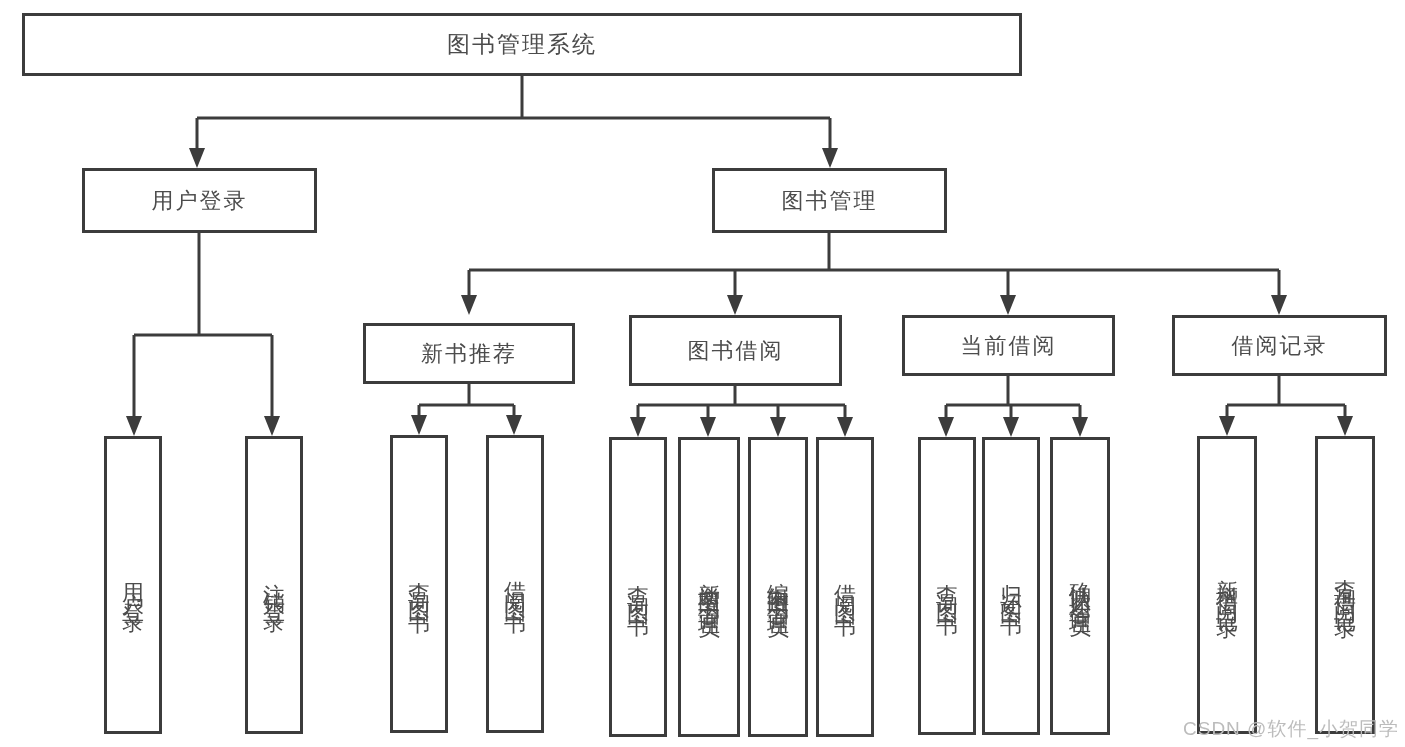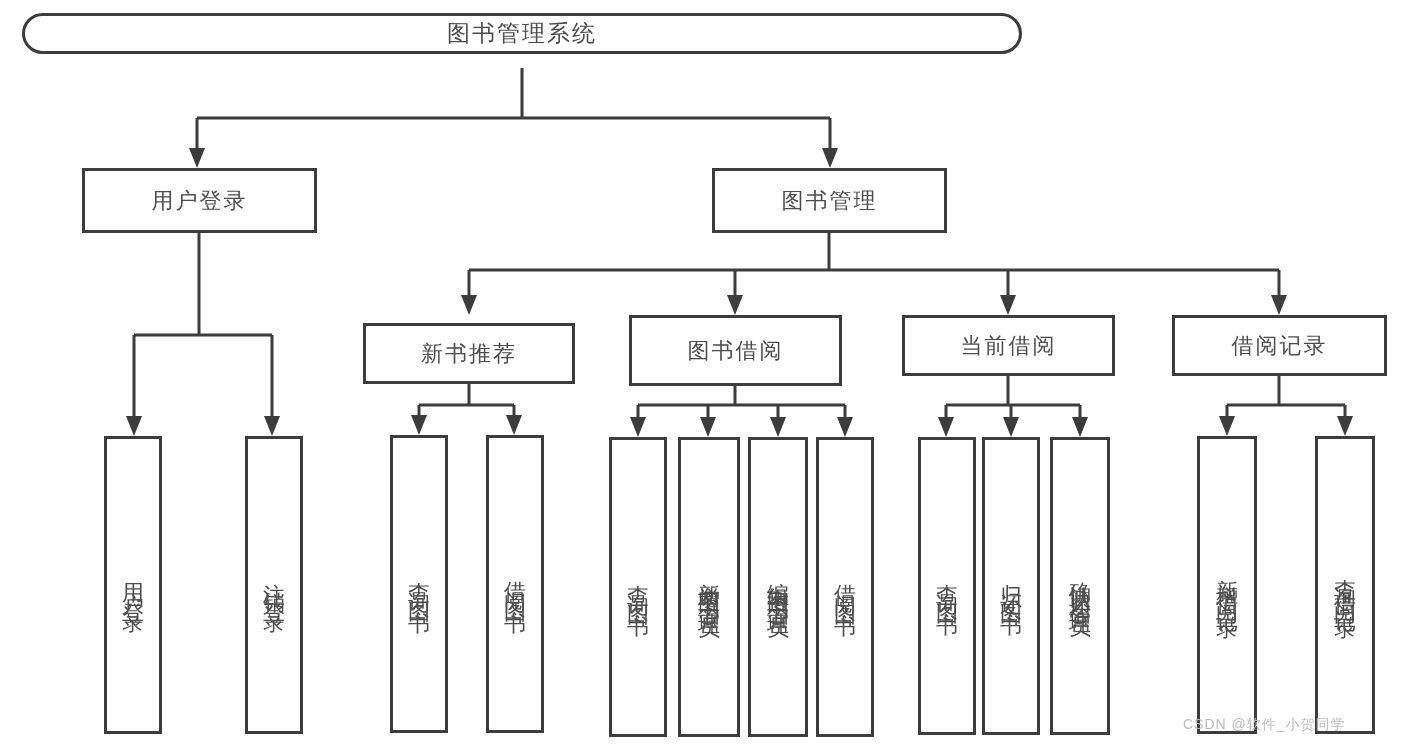--- a/index.html
+++ b/index.html
@@ -50,21 +50,21 @@
     width: 58px;
     top: 436px;
     height: 298px;
   }
   .vbox.dense { letter-spacing: 5px; }
   .vbox.mid   { letter-spacing: 8px; }
   .watermark {
     position: absolute;
     left: 1183px;
     top: 716px;
-    font-size: 14px;
+    font-size: 19px;
     color: #bcbcbc;
     letter-spacing: 1px;
     white-space: nowrap;
   }
 </style>
 </head>
 <body>
 
 <div class="stage">
 
@@ -101,21 +101,21 @@
       <polygon points="770,417 786,417 778,437"></polygon>
       <polygon points="837,417 853,417 845,437"></polygon>
       <polygon points="938,417 954,417 946,437"></polygon>
       <polygon points="1003,417 1019,417 1011,437"></polygon>
       <polygon points="1072,417 1088,417 1080,437"></polygon>
       <polygon points="1219,416 1235,416 1227,436"></polygon>
       <polygon points="1337,416 1353,416 1345,436"></polygon>
     </g>
   </svg>
 
-  <div class="box root" style="left:22px; top:13px; width:1000px; height:41px;border-radius:23px;">
+  <div class="box root" style="left:22px; top:13px; width:1000px; height:63px;">
     <span>图书管理系统</span>
   </div>
 
   <div class="box node" style="left:82px; top:168px; width:235px; height:65px;">
     <span>用户登录</span>
   </div>
   <div class="box node" style="left:712px; top:168px; width:235px; height:65px;">
     <span>图书管理</span>
   </div>
 

